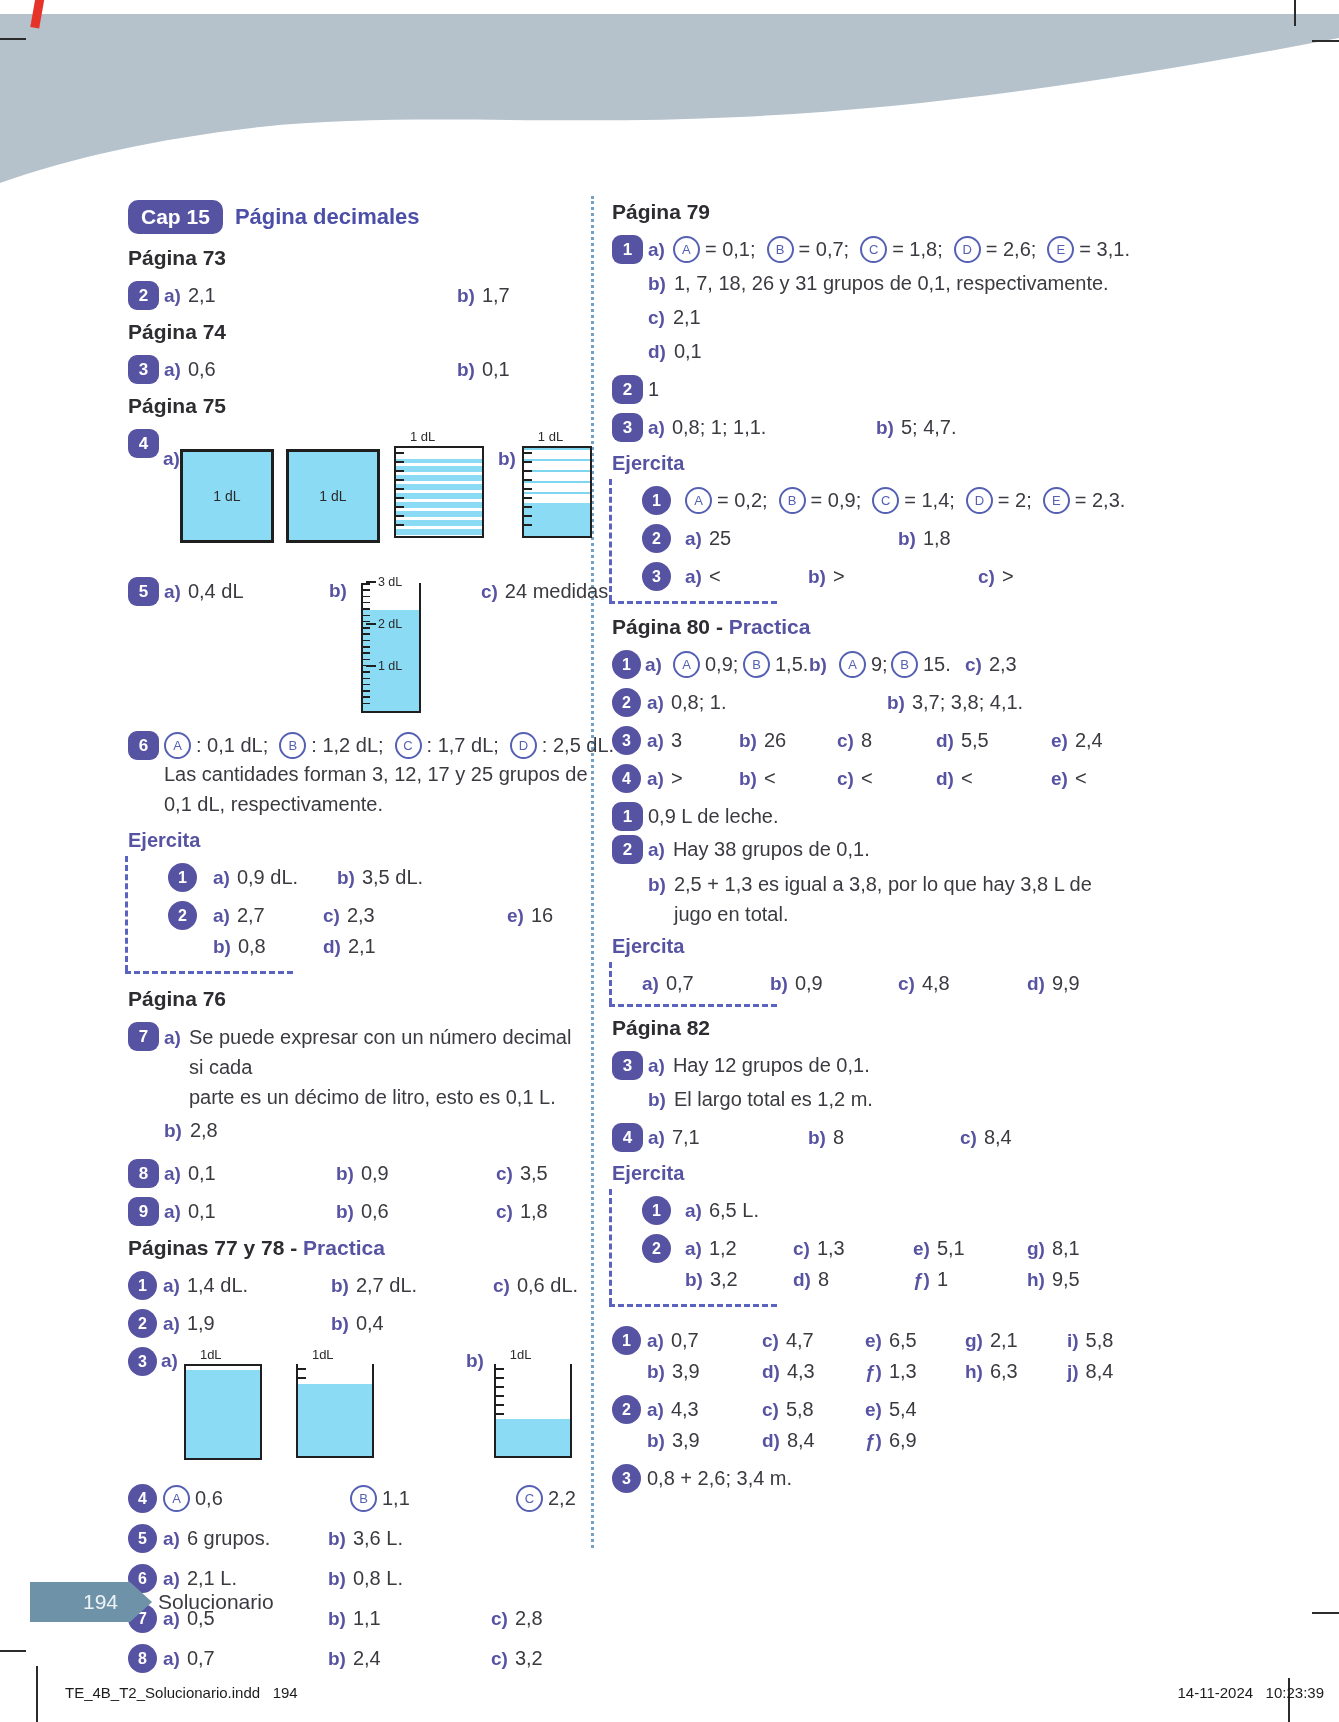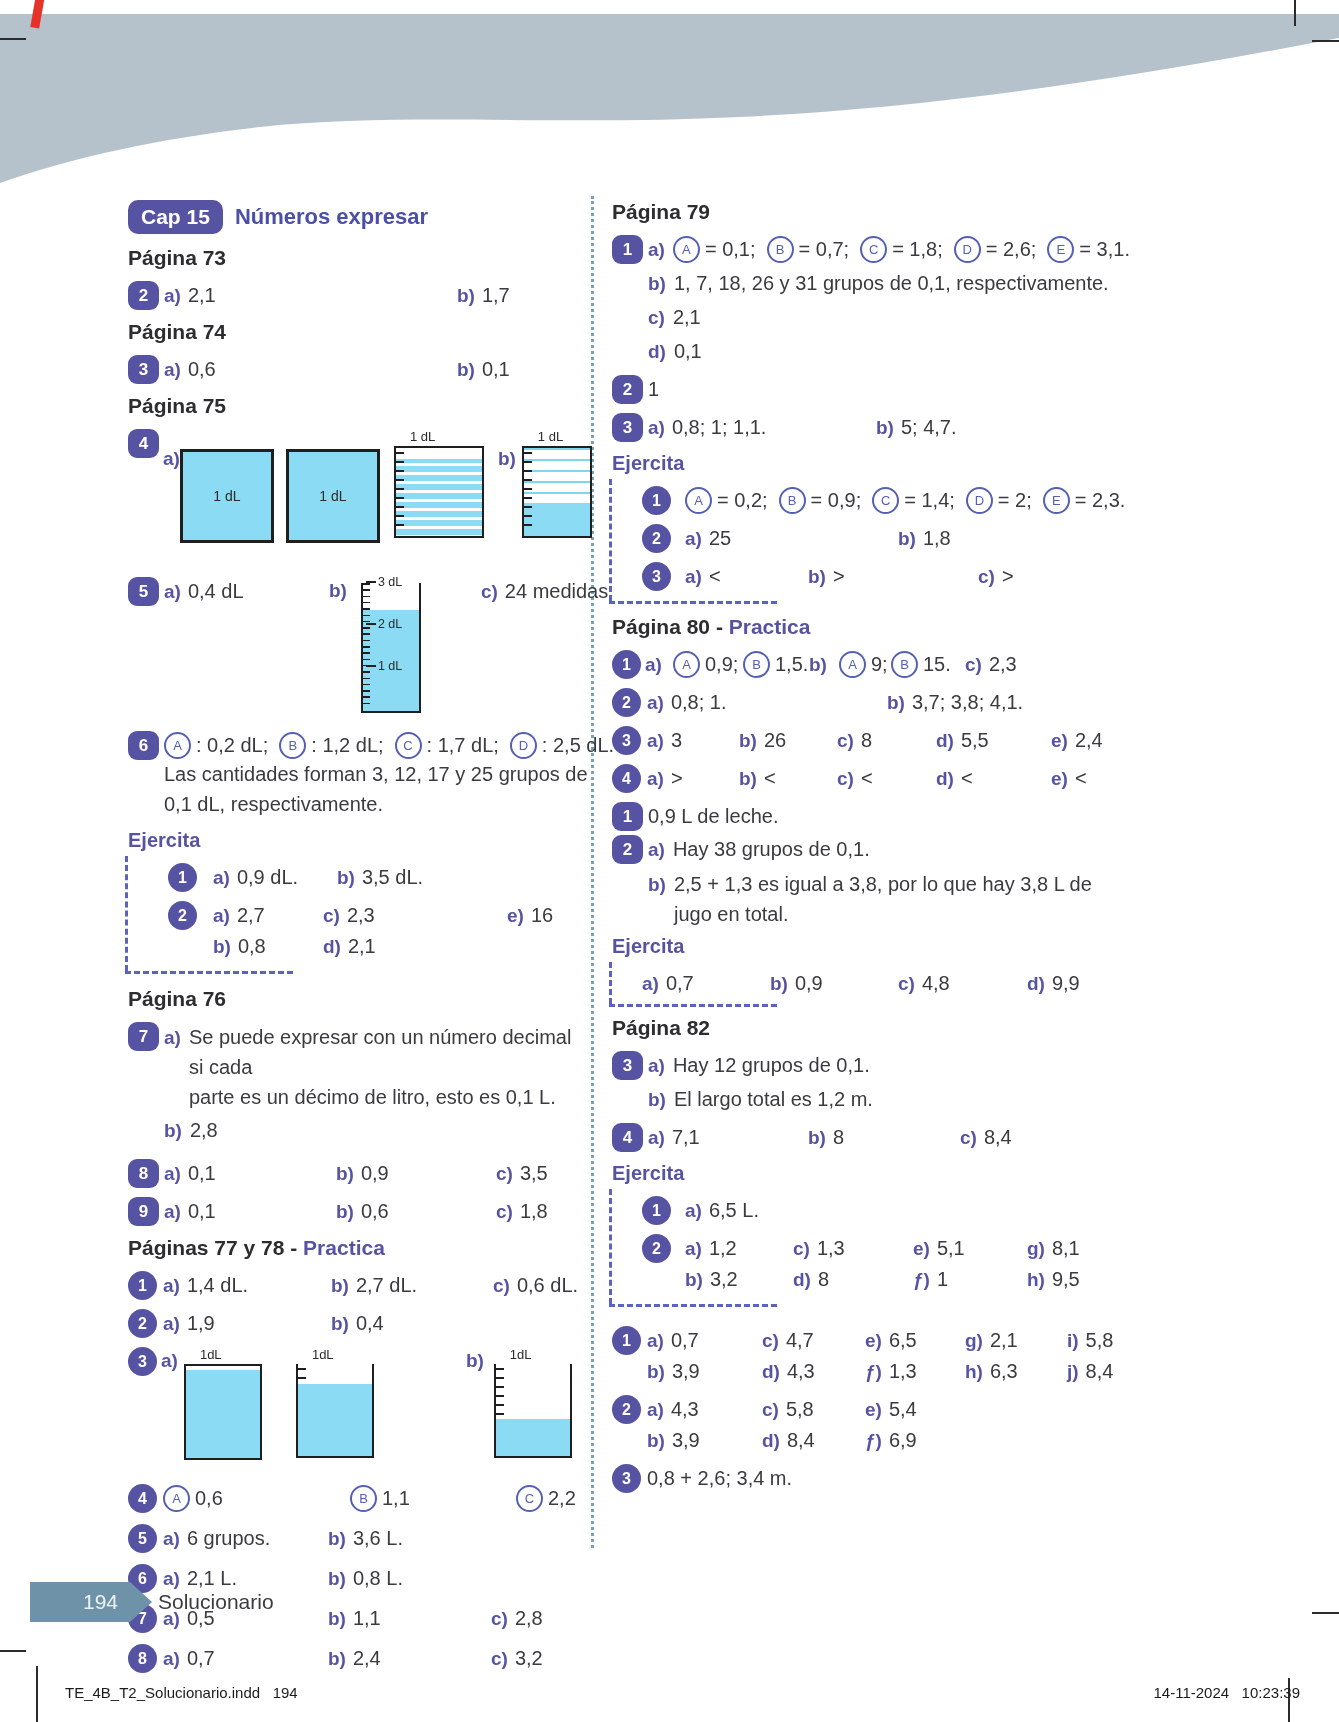--- a/index.html
+++ b/index.html
@@ -90,21 +90,21 @@
   <div class="crop" style="left:36px;top:1666px;width:2px;height:56px;"></div>
   <div class="crop" style="left:1312px;top:1612px;width:27px;height:2px;"></div>
   <div class="crop" style="left:1288px;top:1678px;width:2px;height:44px;"></div>
 
   <div class="divider"></div>
 
   <div id="col-left" class="col">
 
     <div class="cap-row">
       <span class="cap-badge">Cap 15</span>
-      <span class="cap-title">Números expresar</span>
+      <span class="cap-title">Página decimales</span>
     </div>
 
     <div class="pg">Página 73</div>
     <div class="item">
       <span class="bsq">2</span>
       <div class="parts">
           <span class="part" style="width: 293px;">
             <b class="k">a)</b>
             <span class="v">2,1</span>
           </span>
@@ -170,21 +170,21 @@
         <span class="v">24 medidas.</span>
       </span>
     </div>
 
     <div class="item" style="margin-bottom:2px;">
       <span class="bsq">6</span>
       <div class="stack">
         <div class="parts flow">
             <span class="part">
               <span class="cl">A</span>
-              <span class="v">: 0,2 dL;</span>
+              <span class="v">: 0,1 dL;</span>
             </span>
             <span class="part">
               <span class="cl">B</span>
               <span class="v">: 1,2 dL;</span>
             </span>
             <span class="part">
               <span class="cl">C</span>
               <span class="v">: 1,7 dL;</span>
             </span>
             <span class="part">
@@ -870,15 +870,15 @@
       <span class="v">0,8 + 2,6; 3,4 m.</span>
     </div>
   </div>
 
   <div class="pagebadge">
     <span>194</span>
   </div>
   <div class="footer-label">Solucionario</div>
 
   <div class="printline" style="left:65px;">TE_4B_T2_Solucionario.indd   194</div>
-  <div class="printline" style="right:83px;text-align:center;">14-11-2024   10:23:39</div>
+  <div class="printline" style="right:59px;text-align:center;">14-11-2024   10:23:39</div>
 
 </div>
 
 </body></html>

